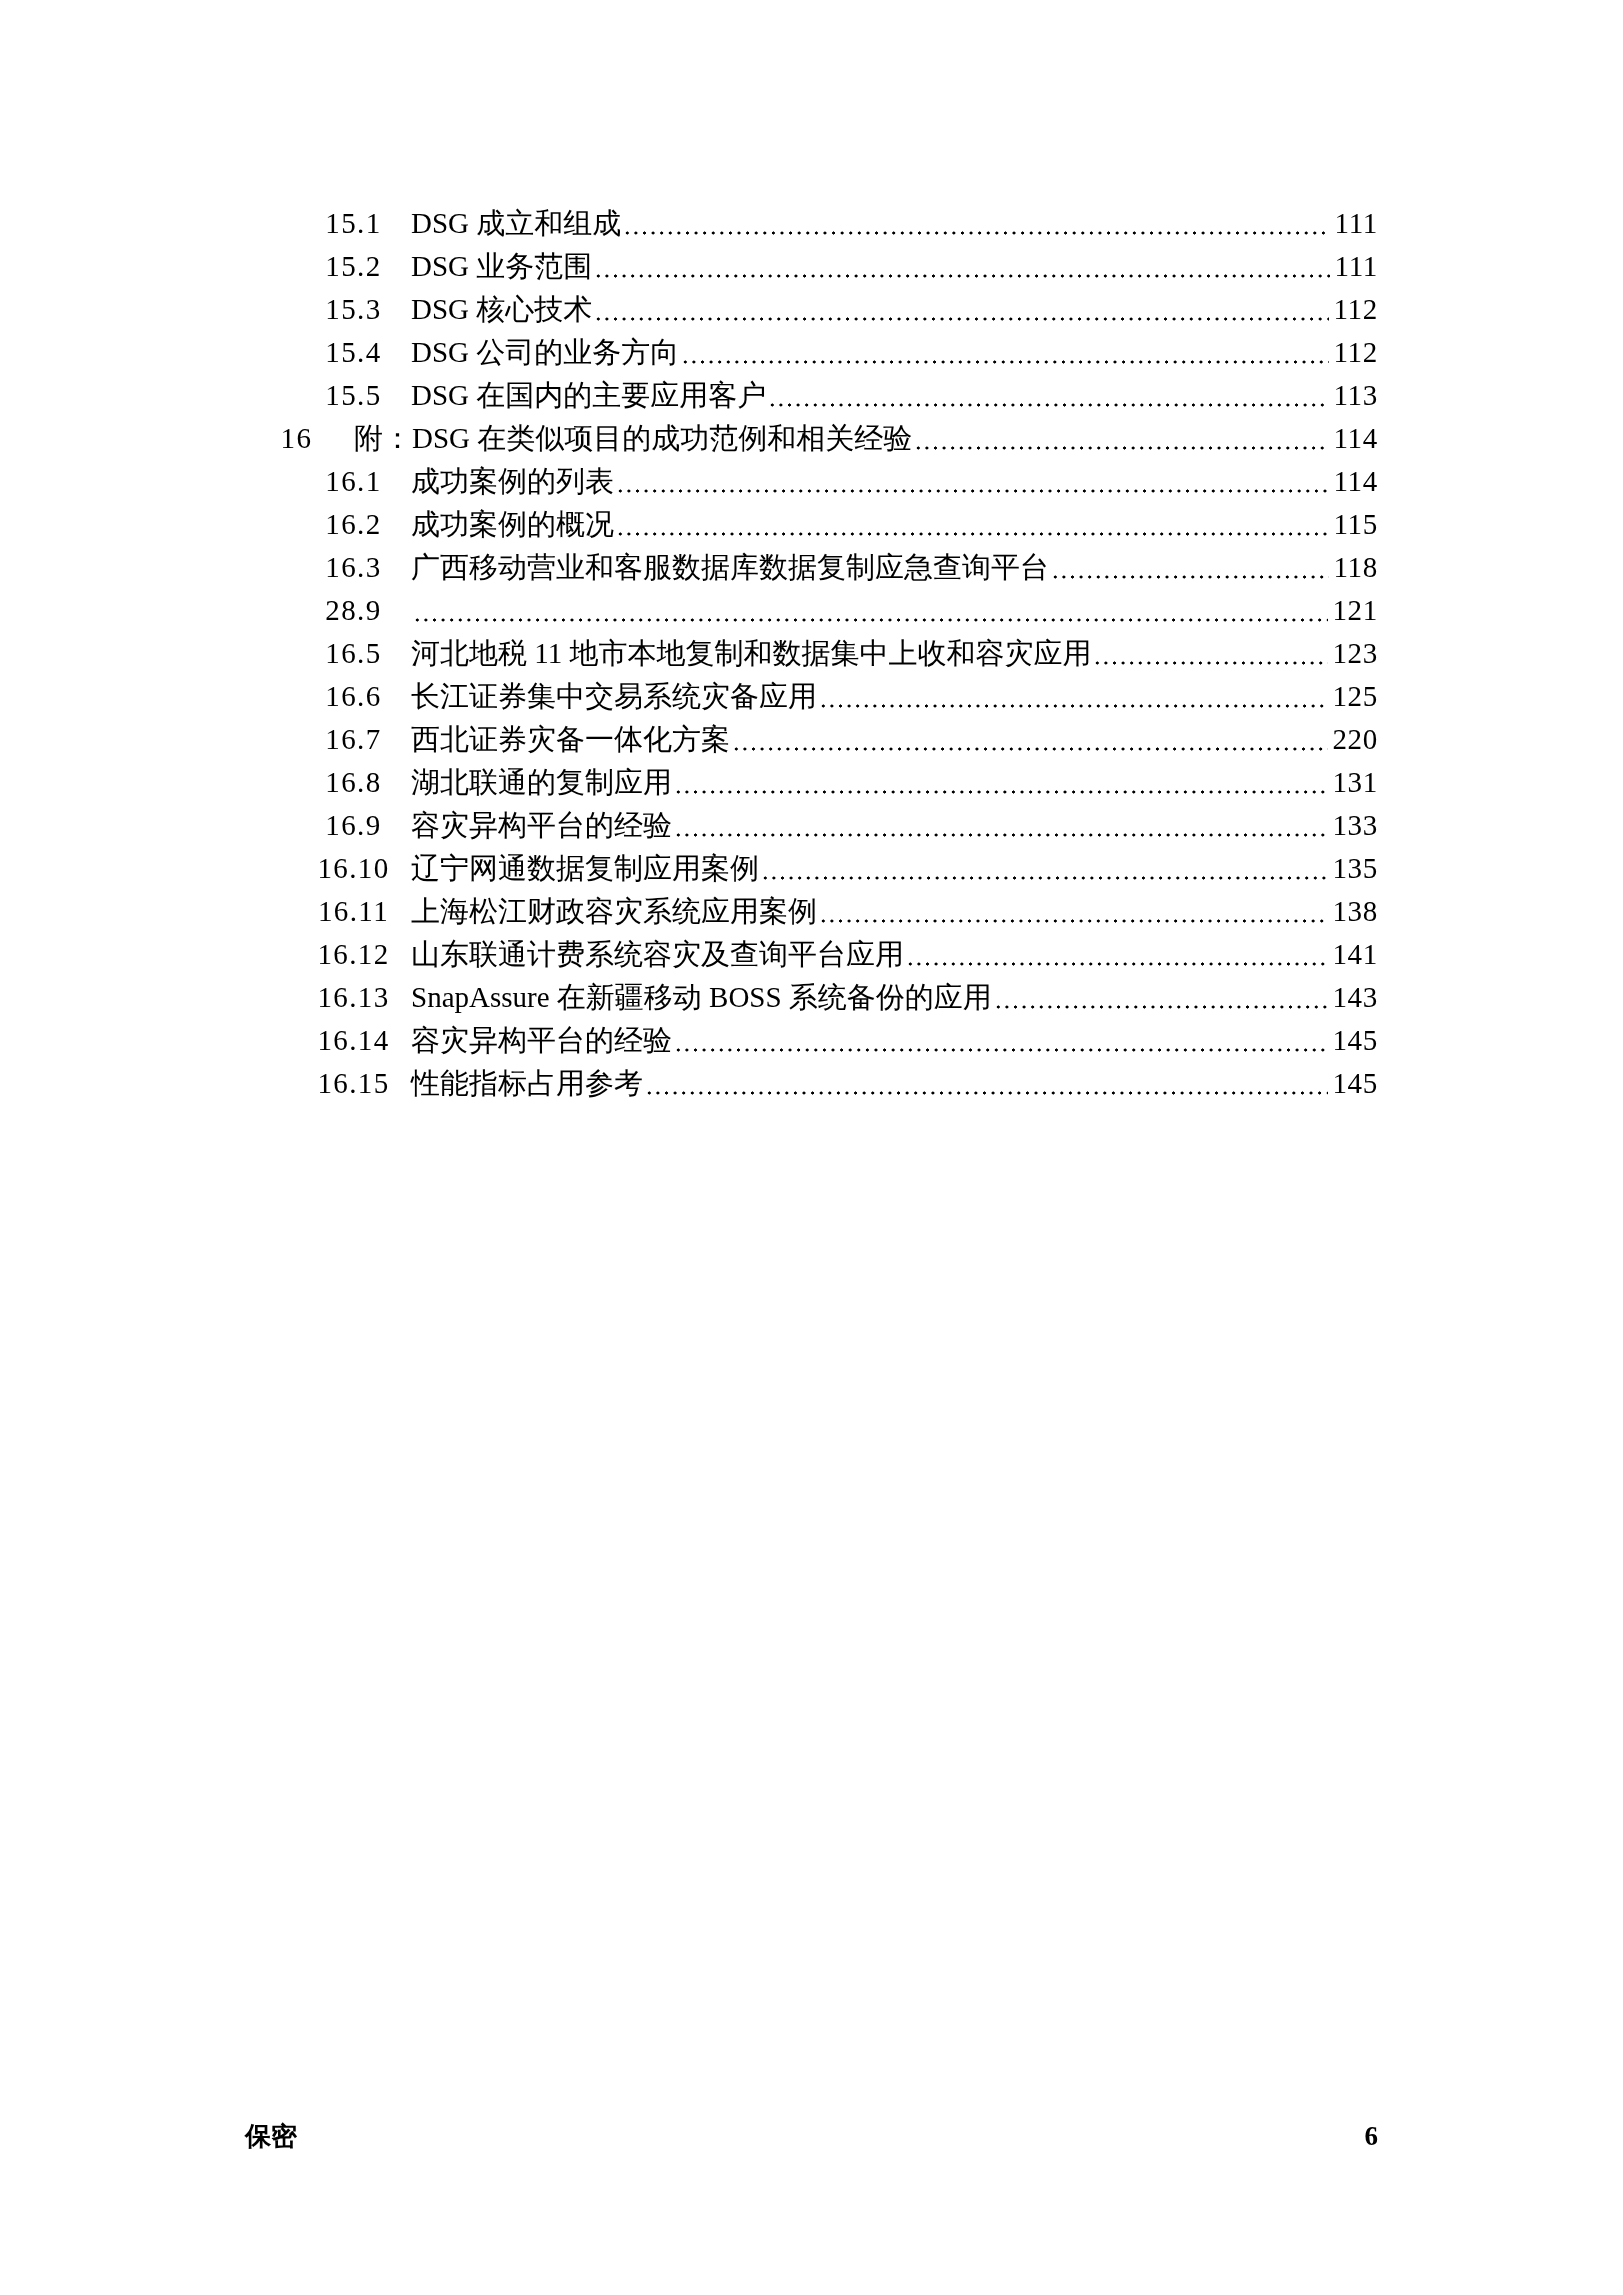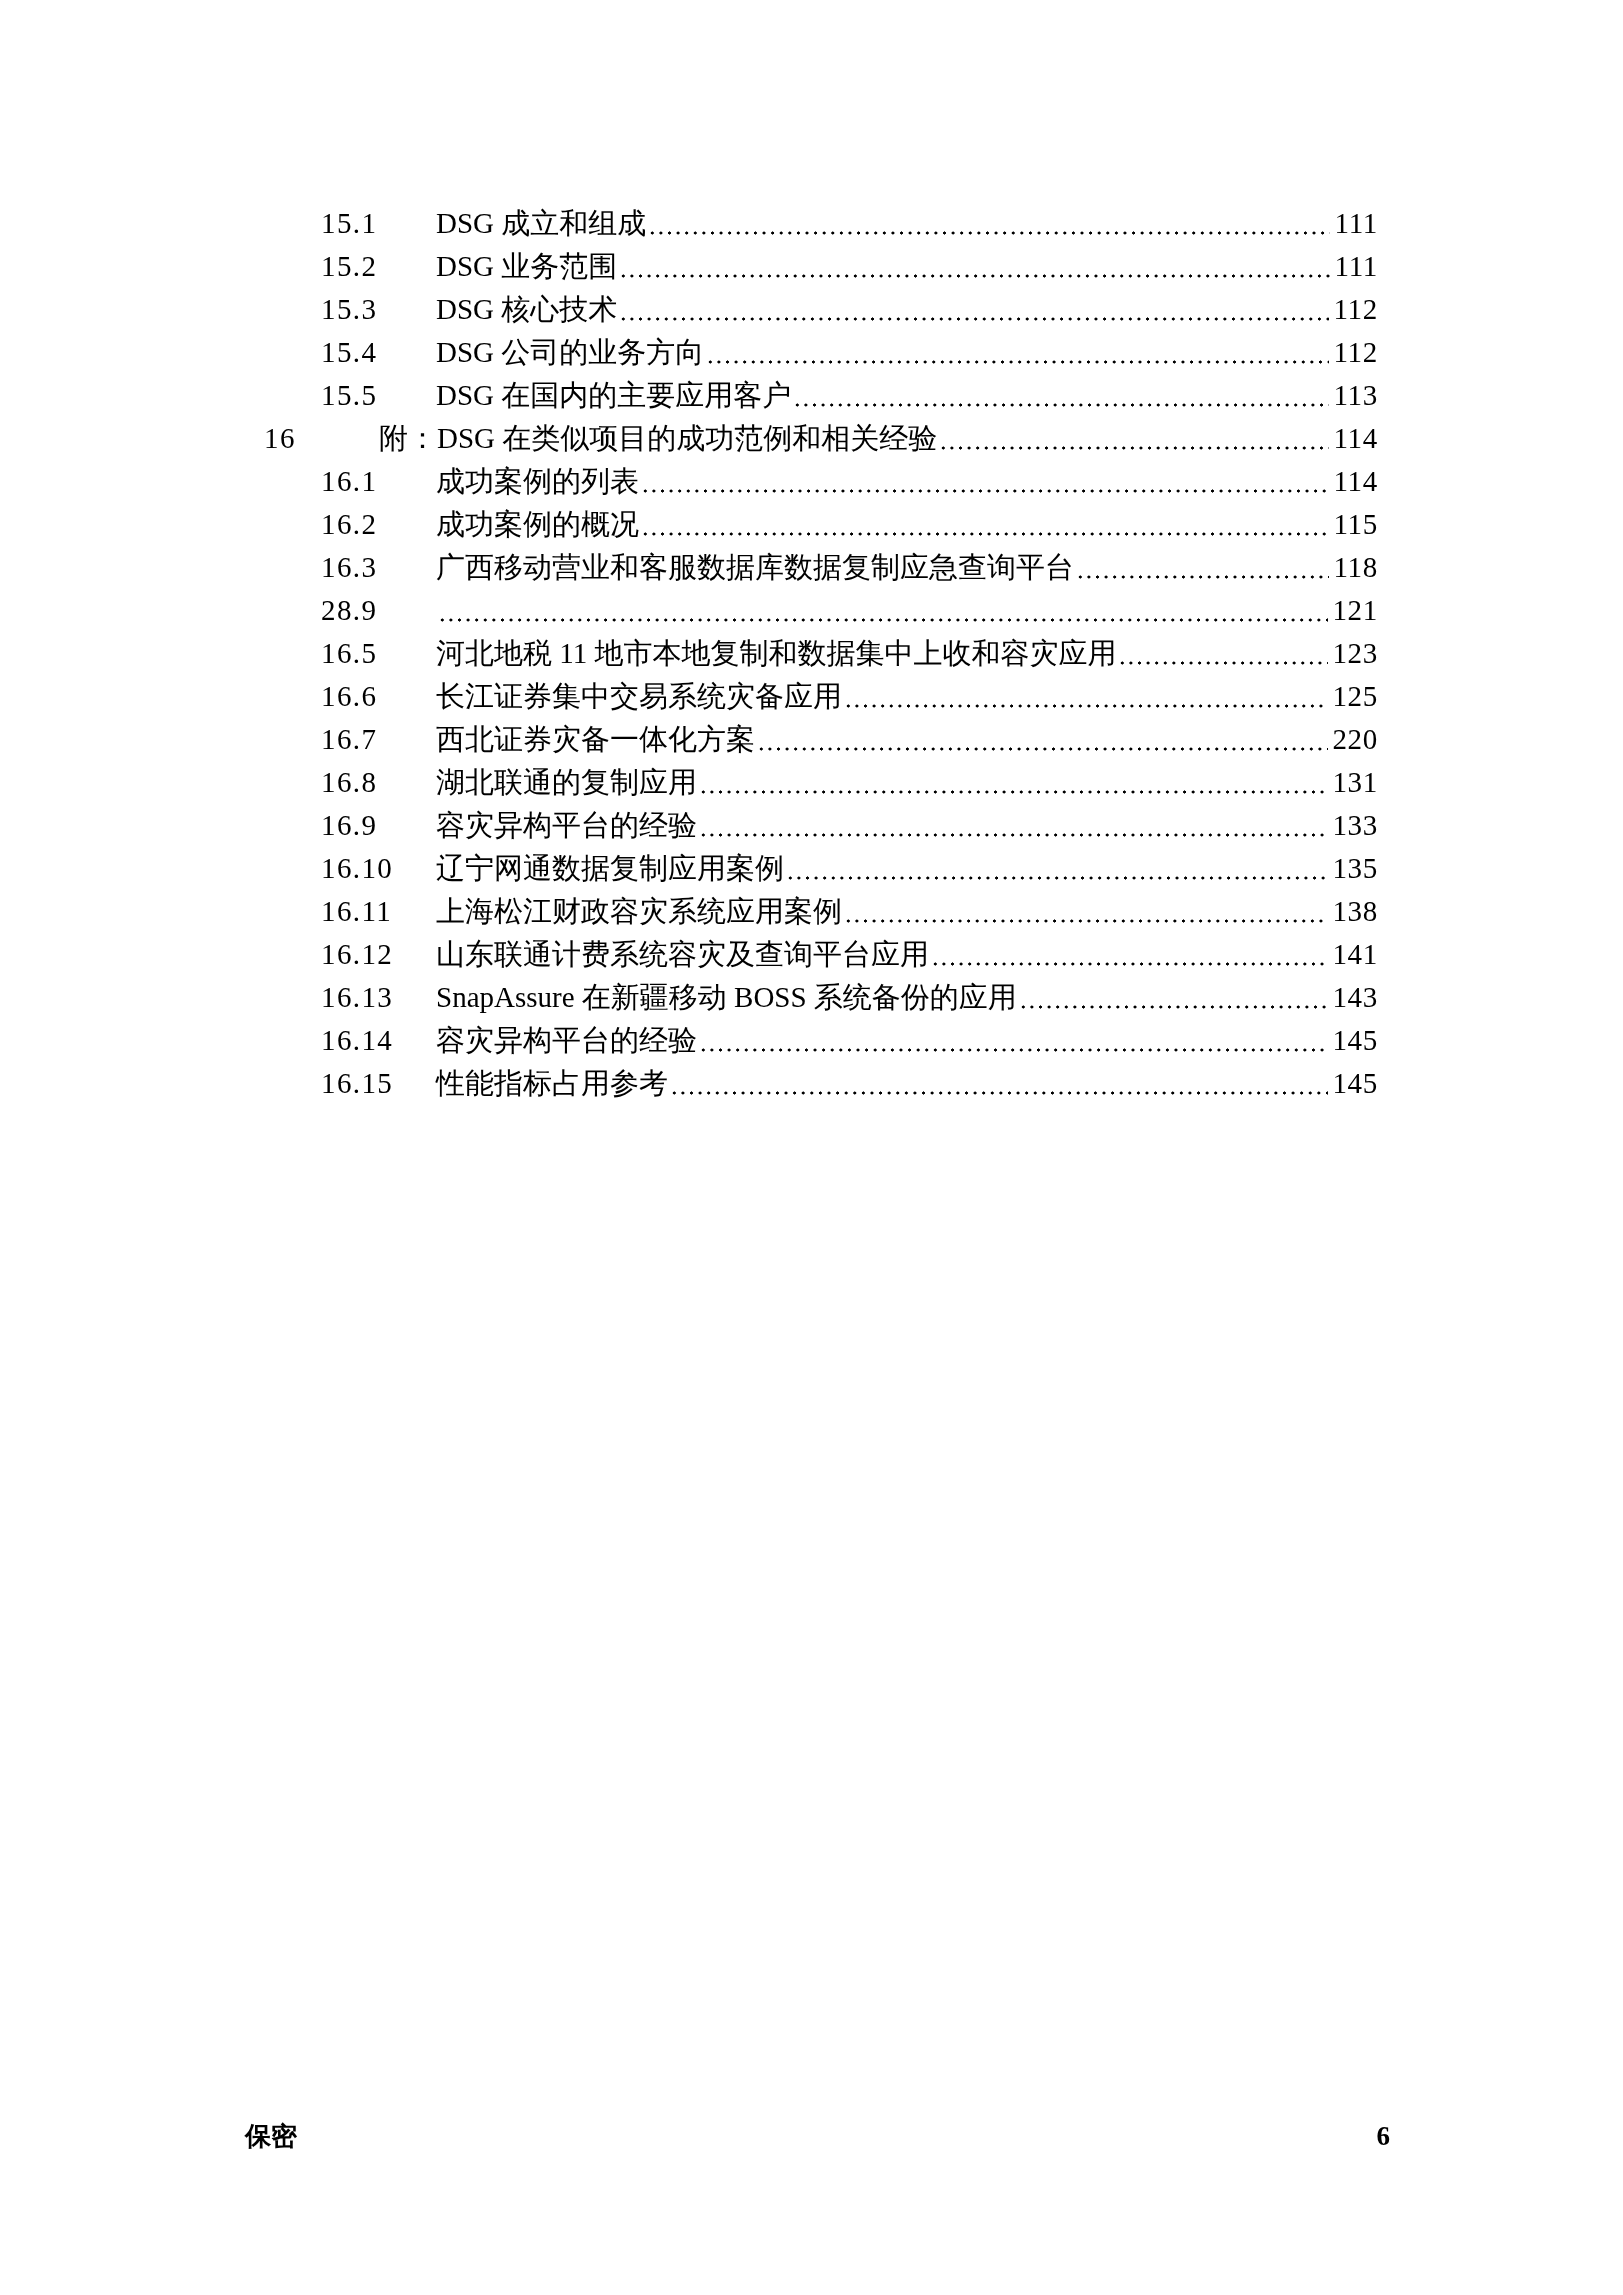--- a/index.html
+++ b/index.html
@@ -16,23 +16,24 @@
   }
   .page {
     position: absolute;
     inset: 0;
     background: #ffffff;
     overflow: hidden;
   }
   
   .toc {
     position: absolute;
-    left: 264px;
+    left: 239px;
     right: 245px;
     top: 202px;
+    text-align: center;
   }
   .toc-row {
     display: flex;
     align-items: baseline;
     height: 43px;
     line-height: 43px;
     font-size: 29px;
     white-space: nowrap;
   }
   .toc-row.level2 {
@@ -56,21 +57,21 @@
   }
   .toc-page {
     flex: 0 0 auto;
     padding-left: 4.8px;
     letter-spacing: 0.7px;
   }
   
   .footer {
     position: absolute;
     left: 245px;
-    right: 233px;
+    right: 245px;
     top: 2119px;
     display: flex;
     justify-content: space-between;
     align-items: baseline;
     font-size: 26px;
     line-height: 35px;
     font-weight: bold;
   }
   .footer .footer-page {
     font-size: 27px;

